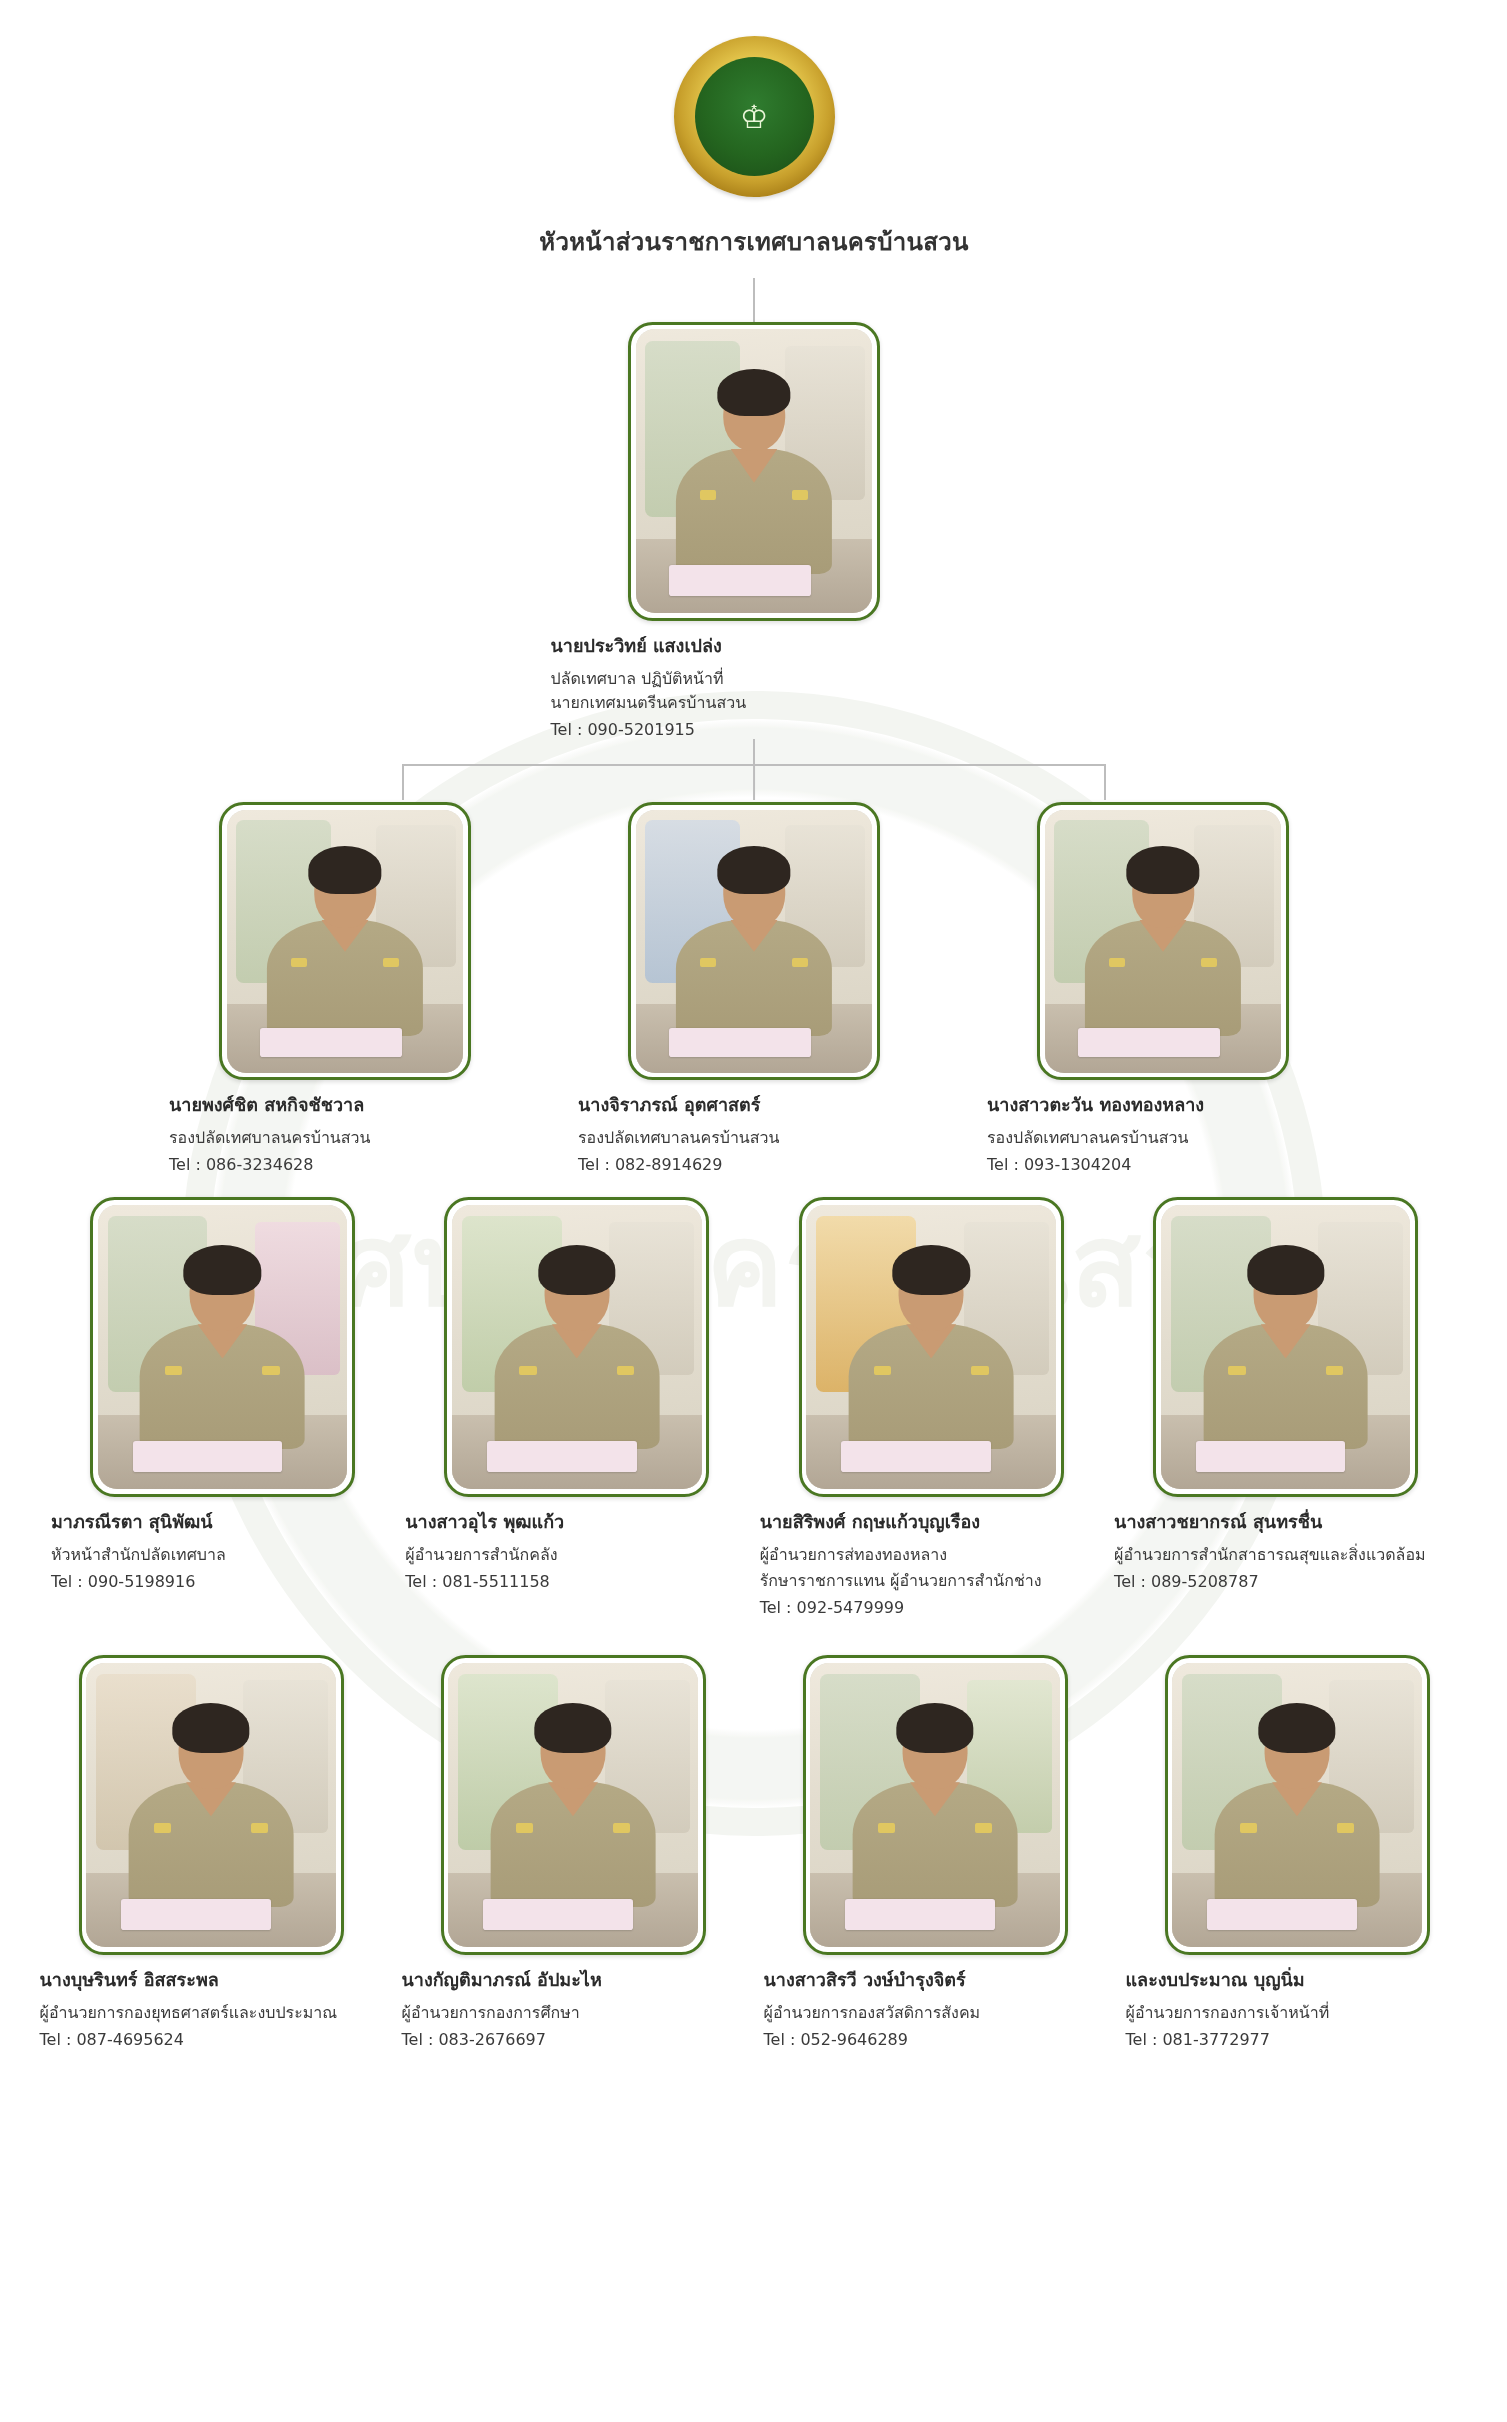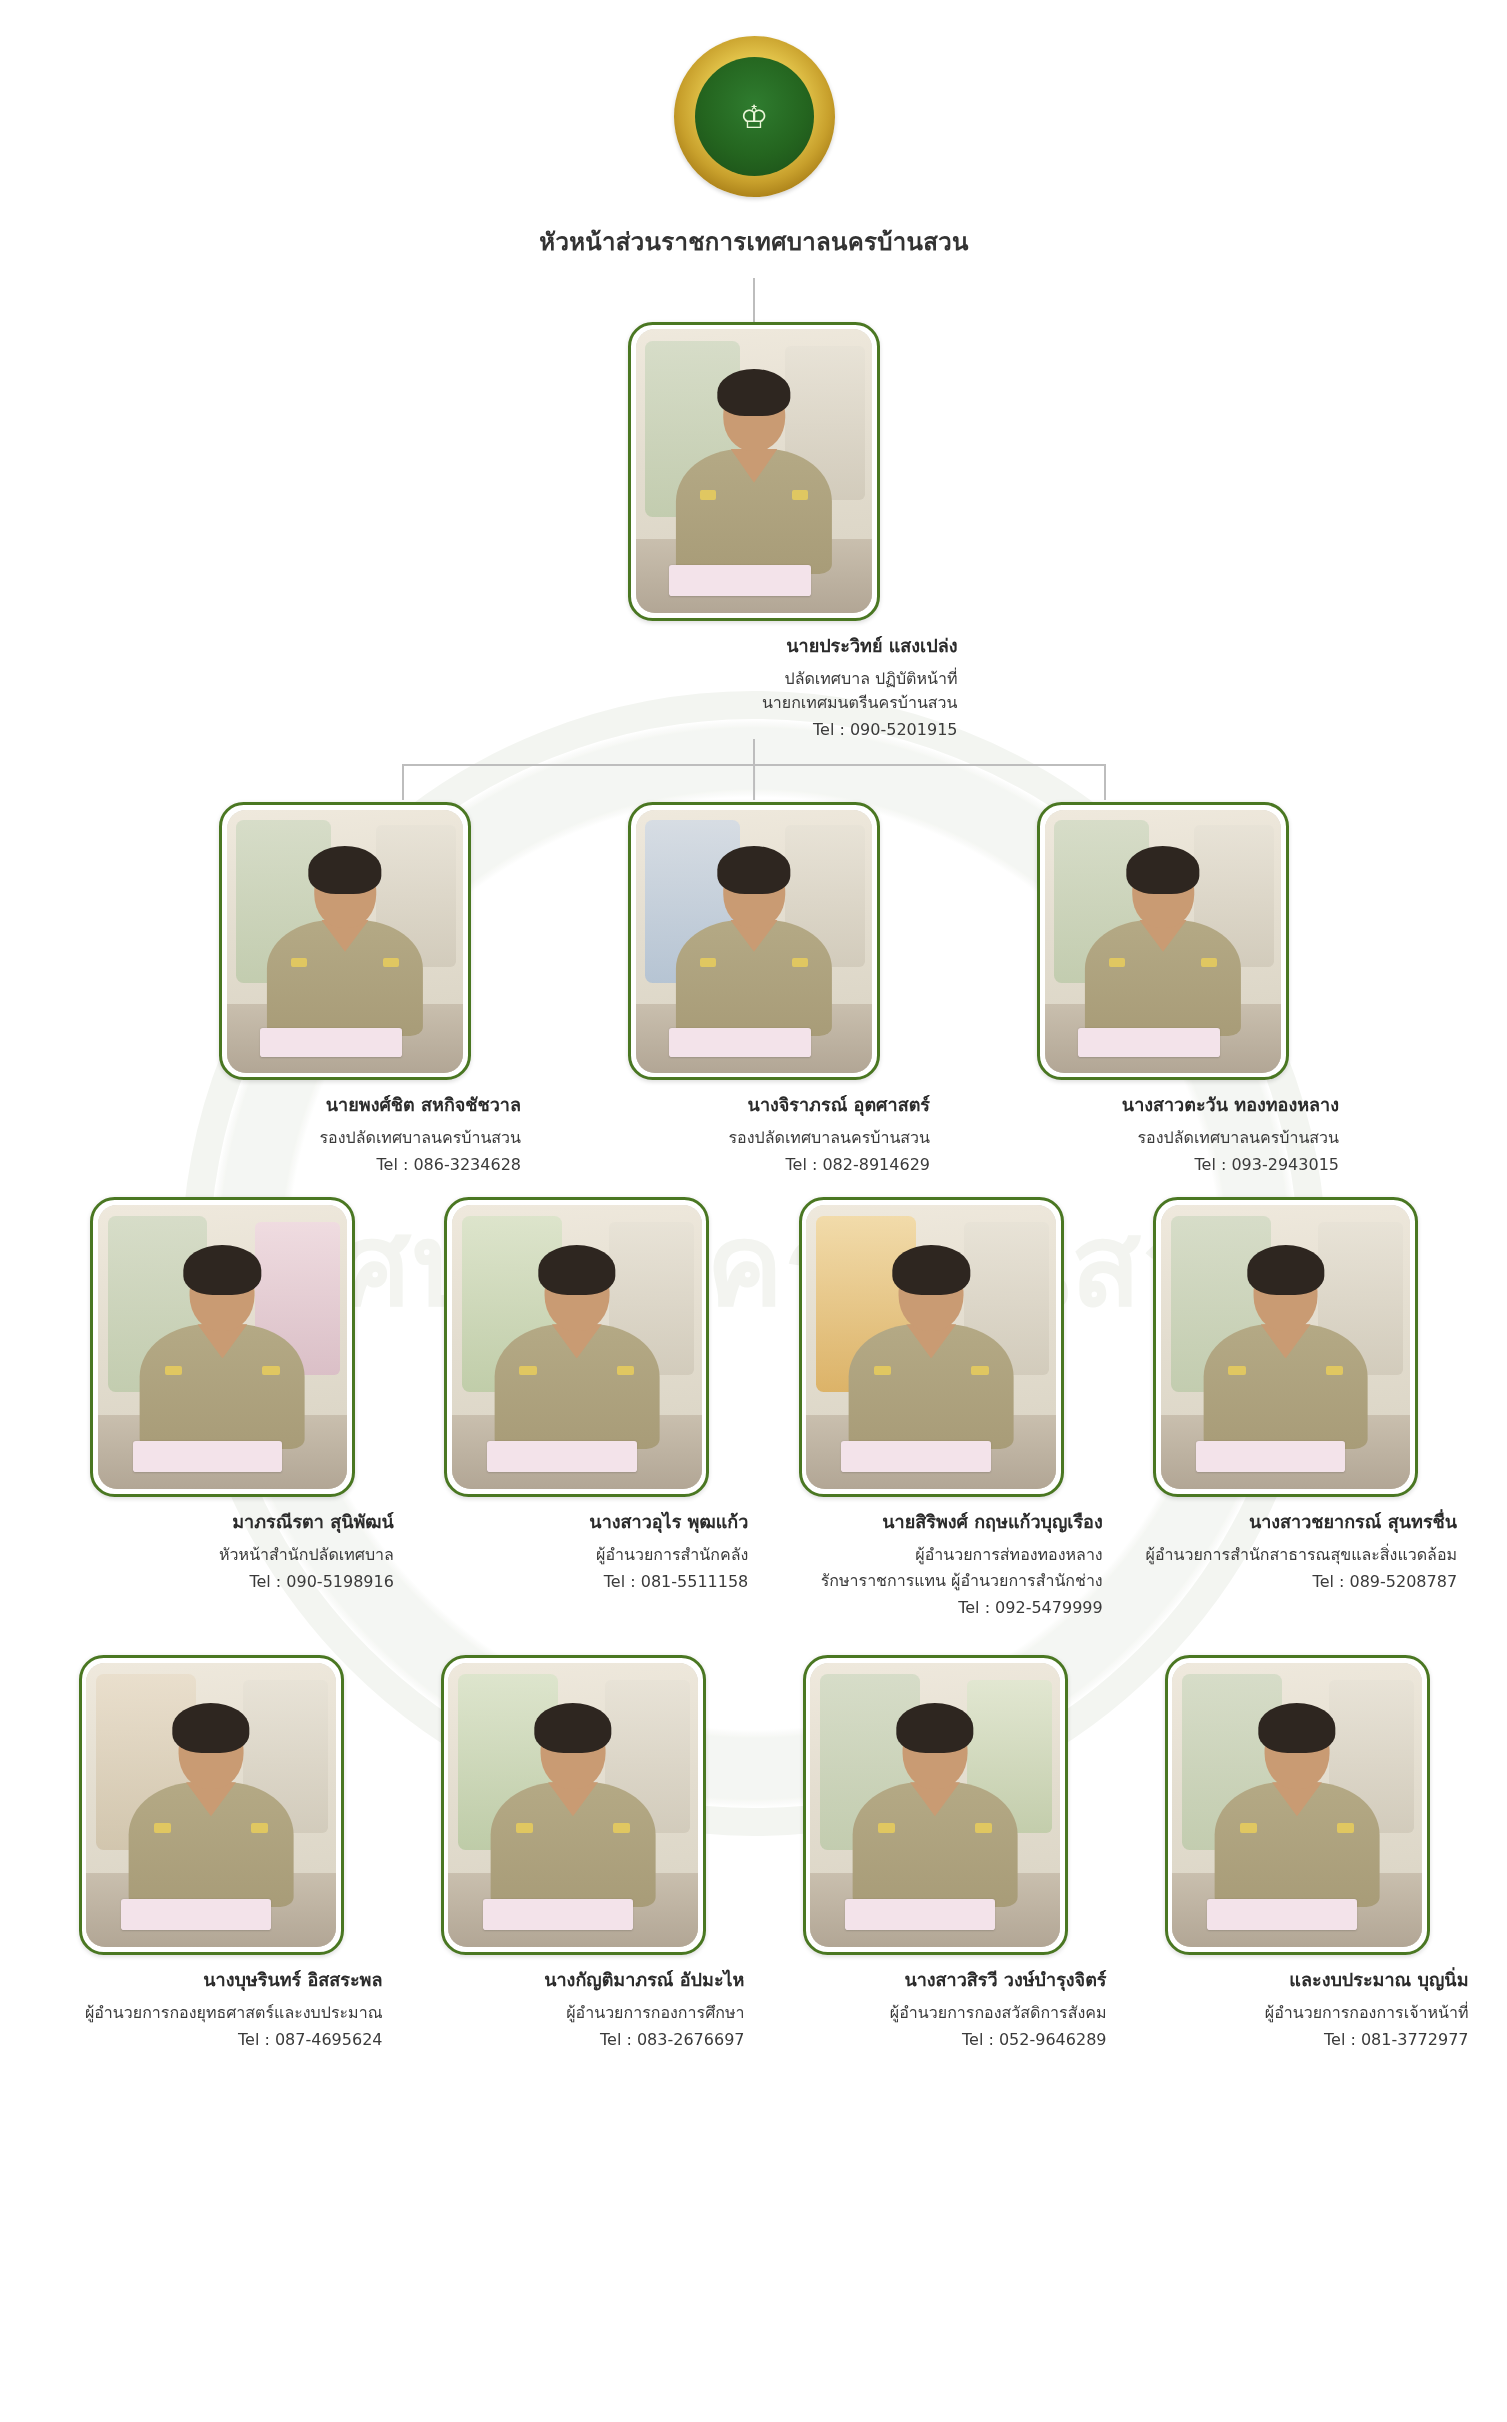--- a/index.html
+++ b/index.html
@@ -126,21 +126,21 @@
     background: #bdbdbd;
   }
 
   
   .row {
     display: flex;
     justify-content: center;
     align-items: flex-start;
   }
   .person {
-    text-align: right;
+    text-align: left;
   }
   .photo-frame {
     margin: 0 auto;
     border: 3.8px solid #4a7722;
     border-radius: 24.6px;
     padding: 4.7px;
     background: #ffffff;
     box-shadow: 0 1.9px 4.7px rgba(0,0,0,.13);
   }
   .photo {
@@ -395,21 +395,21 @@
             <div class="collar"></div>
           <div class="badge-l"></div>
             <div class="badge-r"></div>
           <div class="head"></div>
             <div class="hair"></div>
             <div class="paper"></div>
         </div>
       </div>
       <div class="p-name">นางสาวตะวัน ทองทองหลาง</div>
       <div class="p-pos">รองปลัดเทศบาลนครบ้านสวน</div>
-      <div class="p-tel">Tel : 093-2943015</div>
+      <div class="p-tel">Tel : 093-1304204</div>
     </div>
 
   </div>
 
   <div class="spacer-24"></div>
 
   <div class="row lvl3 gap3">
 
     <div class="person">
       <div class="photo-frame">

